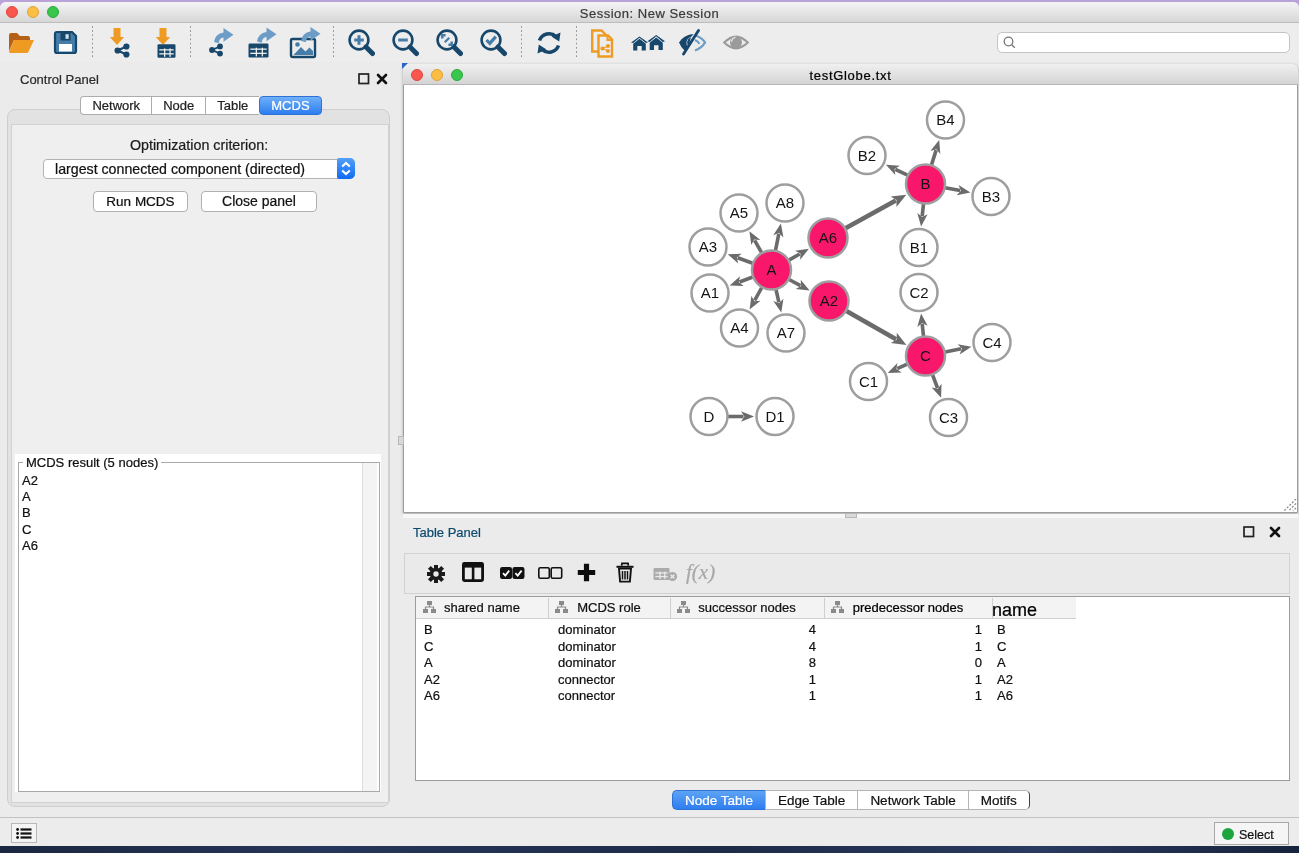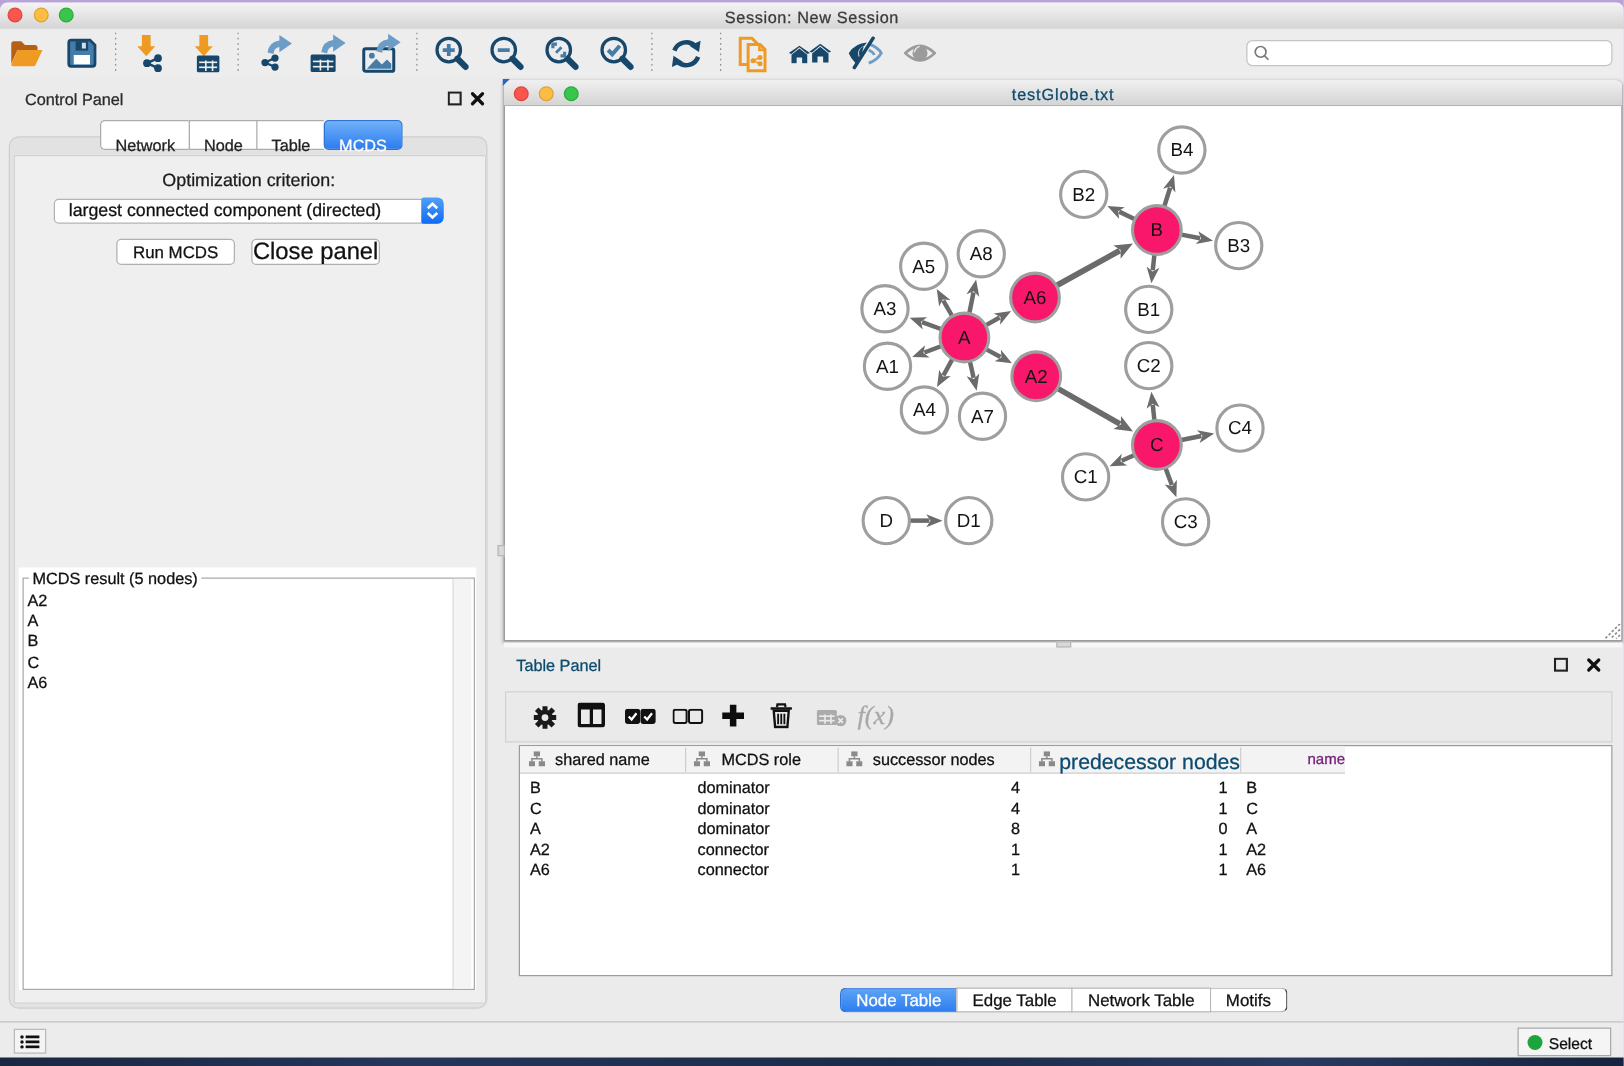--- a/index.html
+++ b/index.html
@@ -1,18 +1,18 @@
 <!DOCTYPE html>
 <html><head><meta charset="utf-8"><style>
 *{margin:0;padding:0;box-sizing:border-box}
 html,body{width:1299px;height:853px;overflow:hidden;font-family:"Liberation Sans",sans-serif;-webkit-text-stroke:0.22px}
 body{background:#b9a2d8;position:relative}
 .abs{position:absolute}
 .sep{width:1px;height:32px;background-image:linear-gradient(#909090 40%,rgba(0,0,0,0) 0%);background-size:1px 4.2px}
-.tab{display:inline-block;height:19px;line-height:18px;font-size:13px;color:#222;background:#fff;border:1px solid #acacac;border-right:none;padding:11px 11px;vertical-align:top}
+.tab{display:inline-block;height:19px;line-height:18px;font-size:13px;color:#222;background:#fff;border:1px solid #acacac;border-right:none;padding:0 11px;vertical-align:top}
 .tab.sel{background:linear-gradient(#6fb0f8,#2d7df0);color:#fff;border-color:#2e72d8}
 .btab{display:inline-block;height:20px;line-height:19px;font-size:13.5px;color:#111;background:#fff;border:1px solid #b5b5b5;border-right:none;padding:0 12px;vertical-align:top}
 .btab.sel{background:linear-gradient(#5da3f5,#2e7ef0);color:#fff;border-color:#2e72d8}
 text{font-family:"Liberation Sans",sans-serif}
 </style></head><body>
 <div class="abs" style="left:0;top:2px;width:1299px;height:845px;background:#ececec;border-radius:6px 6px 0 0"></div>
 <div class="abs" style="left:0;top:2px;width:1299px;height:21px;border-radius:6px 6px 0 0;background:linear-gradient(#f4f4f4,#d6d6d6);border-bottom:1px solid #bdbdbd"></div>
 <div class="abs" style="left:6px;top:6px;background:#f9564e;border:1px solid #e0443e;width:12px;height:12px;border-radius:50%"></div>
 <div class="abs" style="left:27px;top:6px;background:#fcbe42;border:1px solid #dfa237;width:12px;height:12px;border-radius:50%"></div>
 <div class="abs" style="left:47px;top:6px;background:#38c64d;border:1px solid #2caa3d;width:12px;height:12px;border-radius:50%"></div>
@@ -151,35 +151,35 @@
 <div class="abs" style="left:11px;top:124px;width:378px;height:679px;background:#efefef;border:1px solid #d2d2d2"></div>
 <div class="abs" style="left:6px;top:96px;width:390px;text-align:center;height:21px"><span class="tab" style="border-radius:4px 0 0 4px">Network</span><span class="tab">Node</span><span class="tab">Table</span><span class="tab sel" style="border-radius:4px;border-right:1px solid #2e72d8">MCDS</span></div>
 <div class="abs" style="left:0;top:137px;width:398px;text-align:center;font-size:14.3px;color:#1c1c1c">Optimization criterion:</div>
 <div class="abs" style="left:43px;top:159px;width:311px;height:20px;background:#fff;border:1px solid #b3b3b3;border-radius:4px;font-size:14.2px;color:#111;line-height:18px;padding-left:11px">largest connected component (directed)</div>
 <div class="abs" style="left:337px;top:158px;width:18px;height:21px;border-radius:2px 5px 5px 2px;background:linear-gradient(#52a0f8,#0f6bf2)"></div>
 <svg class="abs" style="left:340px;top:161px;" width="12" height="15" viewBox="0 0 12 15">
     <path d="M2.2 5.6 L6 2 L9.8 5.6" fill="none" stroke="#fff" stroke-width="2.1"></path>
     <path d="M2.2 9.4 L6 13 L9.8 9.4" fill="none" stroke="#fff" stroke-width="2.1"></path>
   </svg>
 <div class="abs" style="left:93px;top:191px;width:95px;height:21px;background:#fff;border:1px solid #b0b0b0;border-radius:4px;font-size:13.5px;color:#111;text-align:center;line-height:19px">Run MCDS</div>
-<div class="abs" style="left:201px;top:191px;width:103px;height:21px;background:#fff;border:1px solid #b0b0b0;border-radius:4px;font-size:19px;color:#111;text-align:center;line-height:19px">Close panel</div>
+<div class="abs" style="left:201px;top:191px;width:116px;height:21px;background:#fff;border:1px solid #b0b0b0;border-radius:4px;font-size:14px;color:#111;text-align:center;line-height:19px">Close panel</div>
 <div class="abs" style="left:15px;top:454px;width:366px;height:338px;background:#fff"></div>
 <div class="abs" style="left:18px;top:462px;width:362px;height:330px;border:1px solid #a9a9a9"></div>
 <div class="abs" style="left:362px;top:463px;width:15px;height:328px;background:#f4f4f4;border-left:1px solid #dcdcdc"></div>
 <div class="abs" style="left:23px;top:455px;background:#fff;font-size:13px;color:#111;padding:0 3px">MCDS result (5 nodes)</div>
 <div class="abs" style="left:22px;top:473px;font-size:13px;color:#111;line-height:16.2px">A2<br>A<br>B<br>C<br>A6</div>
 <div class="abs" style="left:403px;top:64px;width:895px;height:449px;background:#fff;border:1px solid #9c9c9c;border-radius:5px 5px 0 0;box-shadow:0 1px 3px rgba(0,0,0,.3)"></div>
 <div class="abs" style="left:403px;top:64px;width:895px;height:21px;border-radius:5px 5px 0 0;background:linear-gradient(#f0f0f0,#d4d4d4);border-bottom:1px solid #b5b5b5"></div>
 <div class="abs" style="left:411px;top:69px;width:12px;height:12px;border-radius:50%;background:#f9564e;border:1px solid #e0443e"></div>
 <svg class="abs" style="left:402px;top:63px" width="6" height="6" viewBox="0 0 6 6">
     <path d="M0 0 L6 0 L0 6 Z" fill="#2d62c8"></path>
   </svg>
 <div class="abs" style="left:431px;top:69px;width:12px;height:12px;border-radius:50%;background:#fcbe42;border:1px solid #dfa237"></div>
 <div class="abs" style="left:451px;top:69px;width:12px;height:12px;border-radius:50%;background:#38c64d;border:1px solid #2caa3d"></div>
-<div class="abs" style="left:403px;top:68px;width:895px;text-align:center;font-size:13px;letter-spacing:0.7px;color:#0c4a6e">testGlobe.txt</div>
+<div class="abs" style="left:403px;top:68px;width:895px;text-align:center;font-size:13px;letter-spacing:0.7px;color:#000000">testGlobe.txt</div>
 <svg class="abs" style="left:404px;top:86px" width="893" height="426" viewBox="0 0 893 426" font-family="Liberation Sans,sans-serif">
     <line x1="357.6" y1="166.6" x2="350.6" y2="154.4" stroke="#6b6b6b" stroke-width="3.6"></line>
 <polygon points="345.4,145.2 356.4,154.0 350.2,153.6 347.3,159.1" fill="#6b6b6b"></polygon>
 <line x1="371.5" y1="164.4" x2="374.8" y2="147.9" stroke="#6b6b6b" stroke-width="3.6"></line>
 <polygon points="376.9,137.6 379.4,151.4 375.0,147.0 369.2,149.3" fill="#6b6b6b"></polygon>
 <line x1="348.7" y1="177.2" x2="333.6" y2="171.7" stroke="#6b6b6b" stroke-width="3.6"></line>
 <polygon points="323.7,168.2 337.7,167.7 332.8,171.4 334.2,177.5" fill="#6b6b6b"></polygon>
 <line x1="348.8" y1="191.0" x2="335.5" y2="196.0" stroke="#6b6b6b" stroke-width="3.6"></line>
 <polygon points="325.7,199.6 336.0,190.2 334.7,196.3 339.7,200.0" fill="#6b6b6b"></polygon>
 <line x1="357.8" y1="201.5" x2="350.7" y2="214.4" stroke="#6b6b6b" stroke-width="3.6"></line>
@@ -353,23 +353,23 @@
 <div class="abs" style="left:670px;top:600px;width:154px;text-align:center;font-size:13px;color:#111">successor nodes</div>
 <div class="abs" style="left:670px;top:598px;width:1px;height:20px;background:#cfcfcf"></div>
 <svg class="abs" style="left:831px;top:601px;" width="13" height="13" viewBox="0 0 13 13">
     <g fill="#8a8a8a">
       <rect x="4" y="0" width="5" height="4"></rect>
       <rect x="0" y="8" width="5" height="4"></rect>
       <rect x="8" y="8" width="5" height="4"></rect>
       <path d="M6.5 4 L6.5 6 M2.5 8 L2.5 6 L10.5 6 L10.5 8" stroke="#8a8a8a" stroke-width="1.2" fill="none"></path>
     </g>
   </svg>
-<div class="abs" style="left:824px;top:600px;width:168px;text-align:right;font-size:17px;color:#0c4a6e">predecessor nodes</div>
+<div class="abs" style="left:824px;top:600px;width:168px;text-align:center;font-size:13px;color:#000000">predecessor nodes</div>
 <div class="abs" style="left:824px;top:598px;width:1px;height:20px;background:#cfcfcf"></div>
-<div class="abs" style="left:992px;top:600px;width:84px;text-align:right;font-size:12px;color:#701a75">name</div>
+<div class="abs" style="left:992px;top:600px;width:84px;text-align:left;font-size:18px;color:#000000">name</div>
 <div class="abs" style="left:992px;top:598px;width:1px;height:20px;background:#cfcfcf"></div>
 <div class="abs" style="left:424px;top:622px;font-size:13px;color:#111">B</div>
 <div class="abs" style="left:558px;top:622px;font-size:13px;color:#111">dominator</div>
 <div class="abs" style="left:770px;top:622px;width:46px;text-align:right;font-size:13px;color:#111">4</div>
 <div class="abs" style="left:936px;top:622px;width:46px;text-align:right;font-size:13px;color:#111">1</div>
 <div class="abs" style="left:997px;top:622px;font-size:13px;color:#111">B</div>
 <div class="abs" style="left:424px;top:638.6px;font-size:13px;color:#111">C</div>
 <div class="abs" style="left:558px;top:638.6px;font-size:13px;color:#111">dominator</div>
 <div class="abs" style="left:770px;top:638.6px;width:46px;text-align:right;font-size:13px;color:#111">4</div>
 <div class="abs" style="left:936px;top:638.6px;width:46px;text-align:right;font-size:13px;color:#111">1</div>

